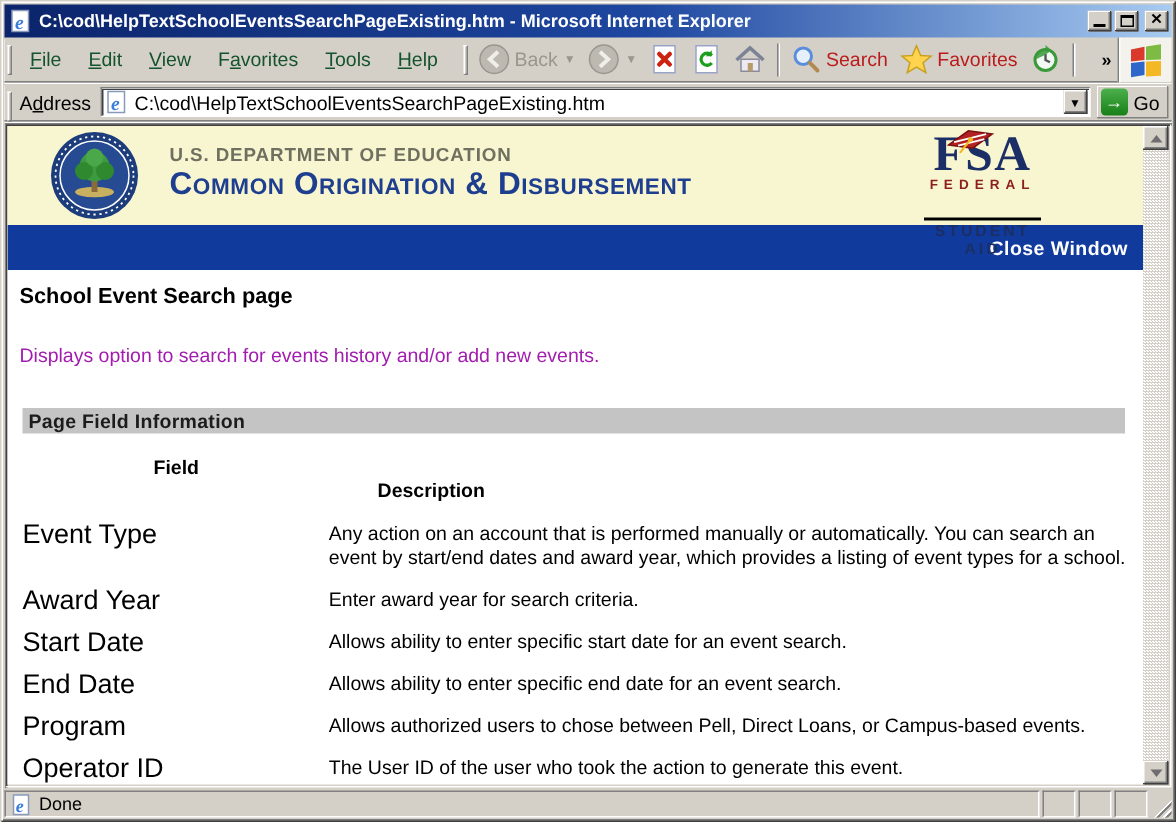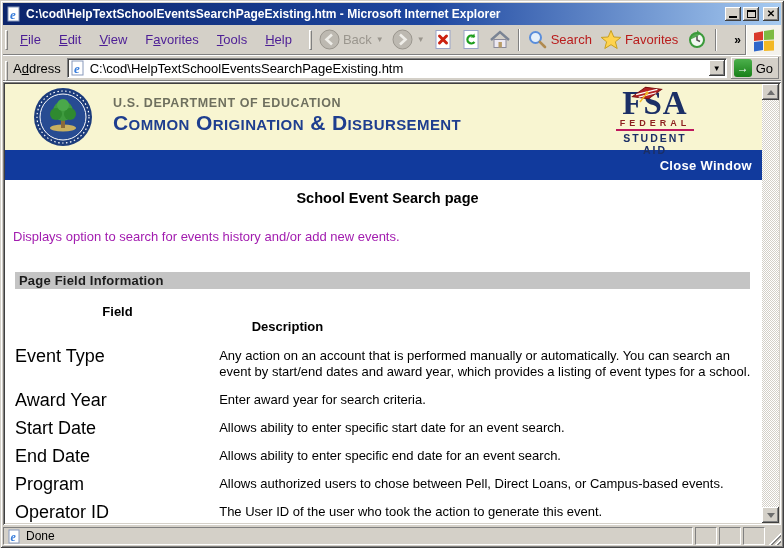--- a/index.html
+++ b/index.html
@@ -39,21 +39,21 @@
   
   .rebar{
     position:absolute; left:3px; top:25px; right:3px; height:30px;
     border-bottom:1px solid #808080; box-shadow:0 1px 0 #fff;
     display:flex; align-items:stretch;
   }
   .grip{ width:3px; height:20px; margin:5px 3px 0 2px;
     border-left:1px solid #fff; border-top:1px solid #fff;
     border-right:1px solid #808080; border-bottom:1px solid #808080; }
   .menubar{ display:flex; align-items:center; }
-  .menu-item{ font-size:13px; color:#4c1d95; padding:4px 9px; }
+  .menu-item{ font-size:13px; color:#14532d; padding:4px 9px; }
   .menu-item u{ text-decoration:underline; }
   .toolbar{ display:flex; align-items:center; flex:1; }
   .tool{ display:flex; align-items:center; gap:3px; padding:2px 4px; height:28px; }
   .tool .lbl{ font-size:13px; color:#b91c1c; }
   .tool .lbl.dis{ color:#9A968E; }
   .drop{ font-size:8px; color:#9A968E; margin-left:1px; }
   .vsep{ width:2px; height:22px; border-left:1px solid #808080; border-right:1px solid #fff; margin:0 3px; }
   .chevron{ font-size:12px; font-weight:bold; color:#000; padding:0 4px; margin-left:auto; }
   .throbber{
     width:36px; height:30px; background:#F4F2EC; display:flex; align-items:center; justify-content:center;
@@ -109,28 +109,28 @@
 
   
   .site-header{ height:66px; background:#F8F5D1; position:relative; }
   .seal{ position:absolute; left:28px; top:3px; }
   .agency{ position:absolute; left:108px; top:12px; }
   .agency .dept{ font-size:12.5px; font-weight:bold; letter-spacing:0.6px; color:#6F705F; }
   .agency .brand{ font-size:21px; font-weight:bold; color:#1E3E8F; font-variant:small-caps; letter-spacing:0.4px; margin-top:1px; }
   .fsa{ position:absolute; right:68px; top:2px; width:78px; text-align:center; }
   .fsa .cap{ position:absolute; left:14px; top:-1px; transform:rotate(-14deg); }
   .fsa .fsa-word{ font-family:"Liberation Serif", serif; font-weight:bold; font-size:33px; line-height:34px; color:#1B2F66; letter-spacing:1px; }
-  .fsa .federal{ font-size:9px; font-weight:bold; letter-spacing:4px; color:#8C1F1F; border-bottom:2px solid #be185d; padding-bottom:1px; margin-top:-2px; }
+  .fsa .federal{ font-size:9px; font-weight:bold; letter-spacing:4px; color:#8C1F1F; border-bottom:2px solid #000000; padding-bottom:17px; margin-top:-2px; }
   .fsa .studentaid{ font-size:10.5px; font-weight:bold; letter-spacing:2px; color:#1B2F66; margin-top:1px; }
 
   .bluebar{ height:30px; background:#113A9D; display:flex; align-items:center; justify-content:flex-end; }
   .close-window{ color:#fff; font-weight:bold; font-size:13px; padding-right:10px; letter-spacing:0.3px; }
 
   
-  .doc-title{ font-size:14.5px; font-weight:bold; color:#000; margin:10px 0 0 8px;text-align:center; }
+  .doc-title{ font-size:14.5px; font-weight:bold; color:#000; margin:10px 0 0 8px; }
   .doc-intro{ font-size:13px; color:#a21caf; margin:23px 0 0 8px; }
   .section-bar{ margin:28px 12px 0 10px; height:17px; background:#C4C4C4;
     font-size:13px; font-weight:bold; color:#1C1C1C; line-height:17px; padding-left:4px; letter-spacing:0.2px; }
   .colheads{ display:flex; margin-top:15px; padding-left:10px;flex-direction:column; }
   .col-field-h{ width:205px; text-align:center; font-size:13px; font-weight:bold; }
   .col-desc-h{ width:545px; text-align:center; font-size:13px; font-weight:bold; }
   .trows{ margin-top:14px; }
   .trow{ display:flex; padding-left:10px; margin-bottom:12px; }
   .cell-field{ width:205px; font-size:18px; line-height:16px; }
   .cell-desc{ width:545px; font-size:13px; line-height:16px; }

